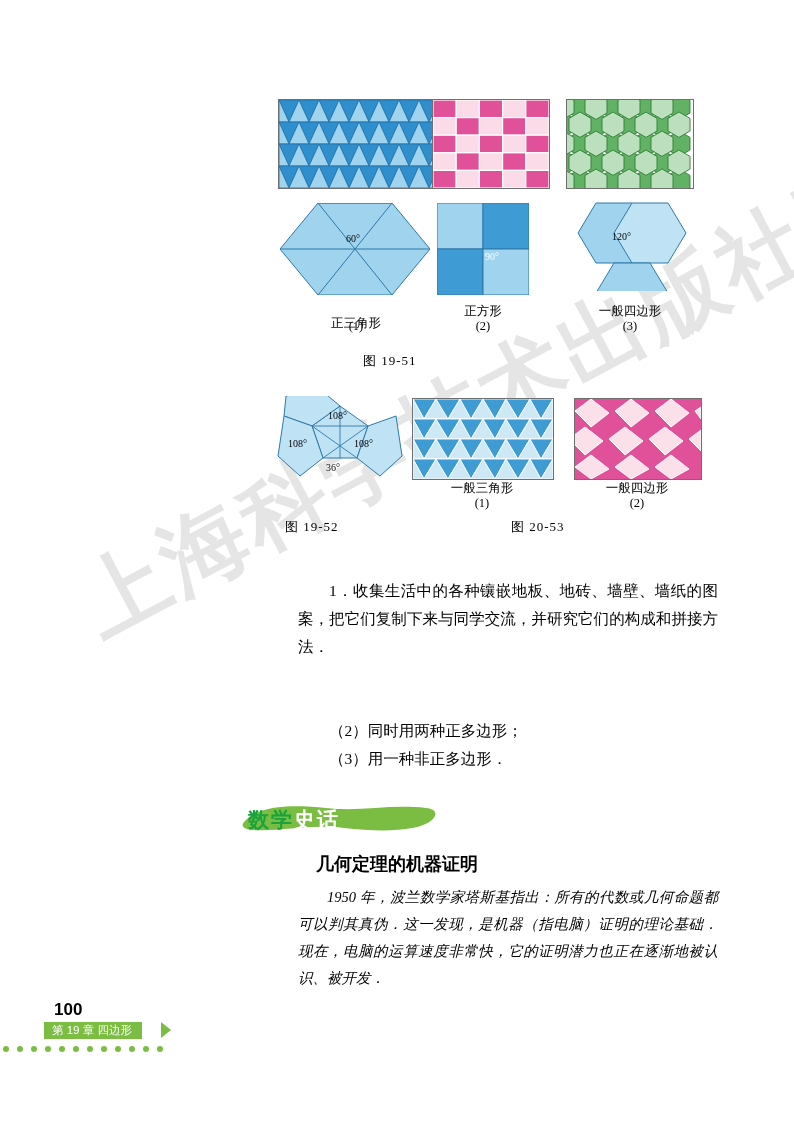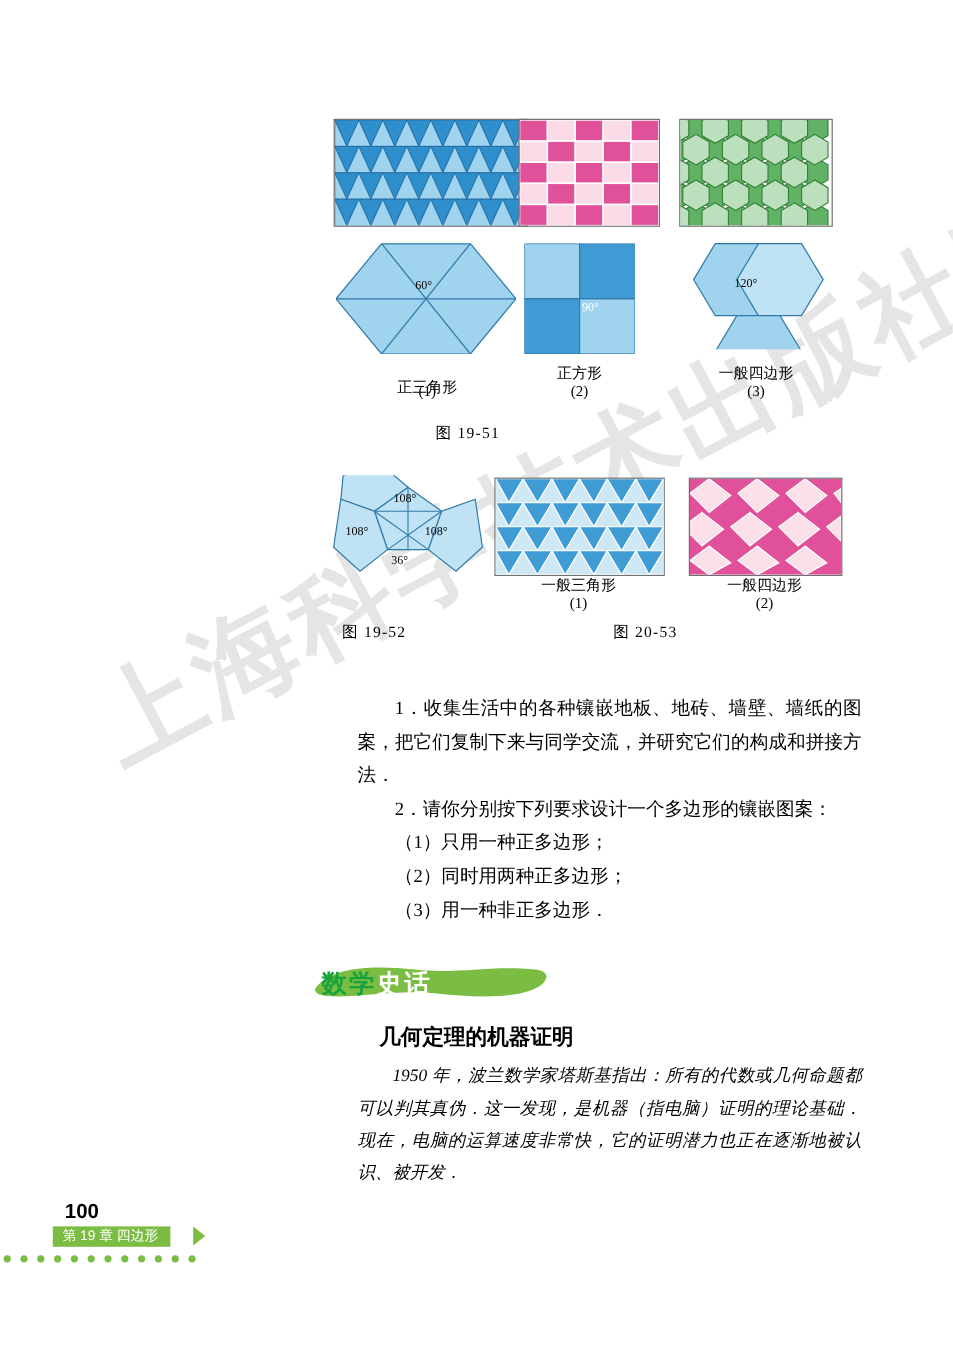--- a/index.html
+++ b/index.html
@@ -69,21 +69,21 @@
     line-height:28px;
     color:#000;
     font-family:"Liberation Serif",serif;
     text-align:justify;
   }
   .indent2{text-indent:2em;margin-left:12px;}
 
   
   .banner{
     position:absolute;
-    left:260px;top:798px;
+    left:240px;top:798px;
     width:200px;height:40px;
   }
   .banner-brush{
     position:absolute;left:0;top:4px;width:200px;height:32px;
   }
   .banner-text{
     position:absolute;
     left:8px;top:8px;
     font-size:21px;
     font-weight:bold;
@@ -479,22 +479,20 @@
     <div class="cap" style="left:414px;top:480px;width:136px;">一般三角形</div>
     <div class="capnum" style="left:414px;top:496px;width:136px;">(1)</div>
 
     <div class="cap" style="left:569px;top:480px;width:136px;">一般四边形</div>
     <div class="capnum" style="left:569px;top:496px;width:136px;">(2)</div>
 
     <div class="figlabel" style="left:511px;top:518px;">图  20-53</div>
   </div>
 
   <div class="body-text indent2" style="top:577px;">1．收集生活中的各种镶嵌地板、地砖、墙壁、墙纸的图案，把它们复制下来与同学交流，并研究它们的构成和拼接方法．</div>
-  <div class="body-text indent2" style="top:661px;">2．请你分别按下列要求设计一个多边形的镶嵌图案：</div>
-  <div class="body-text indent2" style="top:689px;">（1）只用一种正多边形；</div>
   <div class="body-text indent2" style="top:717px;">（2）同时用两种正多边形；</div>
   <div class="body-text indent2" style="top:745px;">（3）用一种非正多边形．</div>
 
   <div class="banner">
     <svg class="banner-brush" width="200" height="32" viewBox="0 0 200 32">
       <path d="M6,18 C20,4 50,2 86,6 C120,10 150,2 186,6 C196,7 198,12 192,18 C178,30 140,30 104,26 C70,22 40,30 12,28 C2,27 0,23 6,18 Z" fill="#7bbd42"></path>
     </svg>
     <div class="banner-text">
       <span>数学</span><span class="w">史话</span>
     </div>

